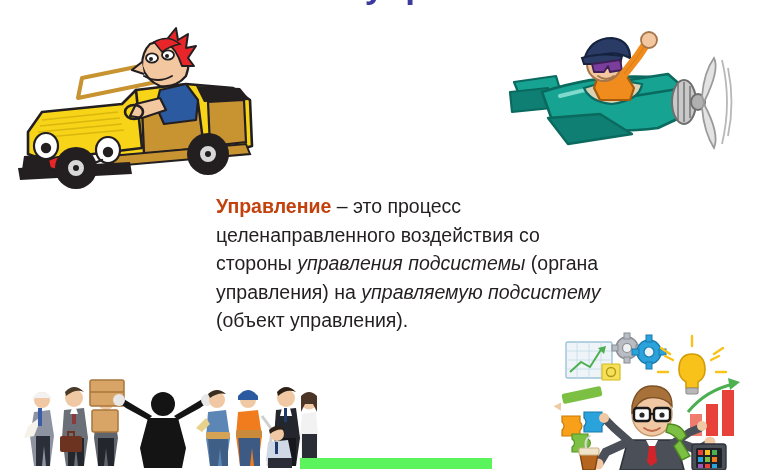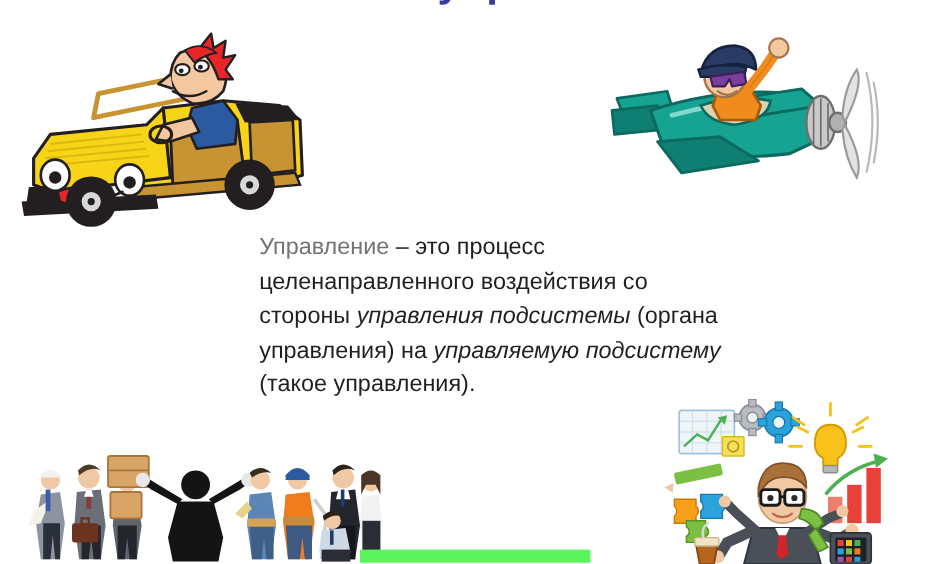--- a/index.html
+++ b/index.html
@@ -31,22 +31,22 @@
   
   .definition {
     position: absolute;
     left: 216px; top: 192px;
     width: 392px;
     font-size: 19.5px;
     line-height: 28.6px;
     color: #231f20;
   }
   .definition .term {
-    color: #737373;
-    font-weight: normal;
+    color: #c2410c;
+    font-weight: bold;
   }
   .definition .it { font-style: italic; }
 
   
   .green-bar {
     position: absolute;
     left: 300px; top: 458px;
     width: 192px; height: 11px;
     background: #5cf45c;
   }
@@ -176,21 +176,21 @@
       <path d="M196 72 Q212 40 206 28 Q196 42 194 66 Z" fill="#e3e3e3" stroke="#9a9a9a" stroke-width="1.8"></path>
       <path d="M196 74 Q212 104 206 118 Q196 102 194 78 Z" fill="#e3e3e3" stroke="#9a9a9a" stroke-width="1.8"></path>
       <g stroke="#b8b8b8" stroke-width="1.8" fill="none">
         <path d="M214 30 Q224 72 214 114"></path>
         <path d="M220 38 Q227 72 220 106"></path>
       </g>
     </svg>
   </div>
 
   <div class="definition">
-    <span class="term">Управление</span><span> – </span><span>это процесс целенаправленного воздействия со стороны </span><span class="it">управления подсистемы</span><span> (органа управления) на </span><span class="it">управляемую подсистему</span><span> (такое управления).</span>
+    <span class="term">Управление</span><span> – </span><span>это процесс целенаправленного воздействия со стороны </span><span class="it">управления подсистемы</span><span> (органа управления) на </span><span class="it">управляемую подсистему</span><span> (объект управления).</span>
   </div>
 
   <div class="art" id="art-crowd">
     <svg viewBox="0 0 300 96" width="300" height="96">
 
       <g>
         <path d="M14 38 L30 36 L34 62 L30 92 L14 92 L10 62 Z" fill="#8d93a0"></path>
         <path d="M16 62 L30 62 L30 92 L26 92 L24 72 L22 92 L16 92 Z" fill="#2b2f3a"></path>
         <circle cx="22" cy="26" r="8" fill="#f0c9a4"></circle>
         <path d="M12 24 Q22 12 32 24 Z" fill="#f2f2f2"></path>

